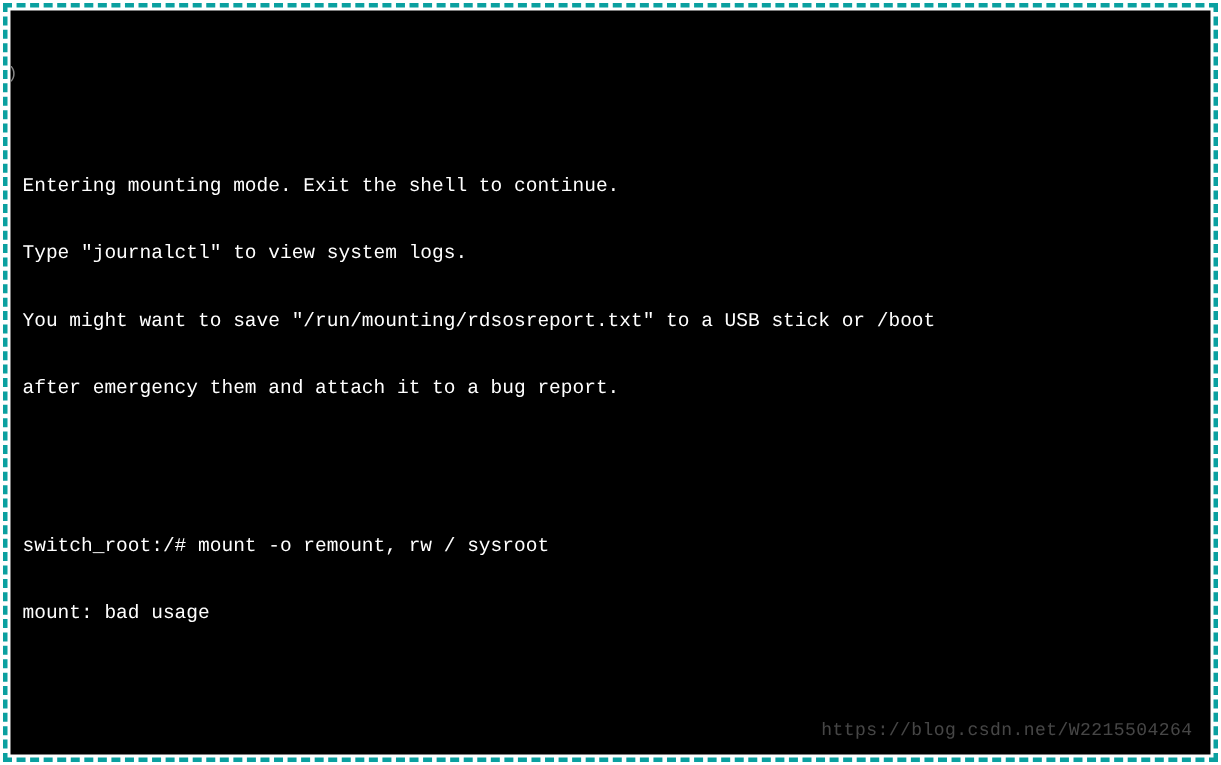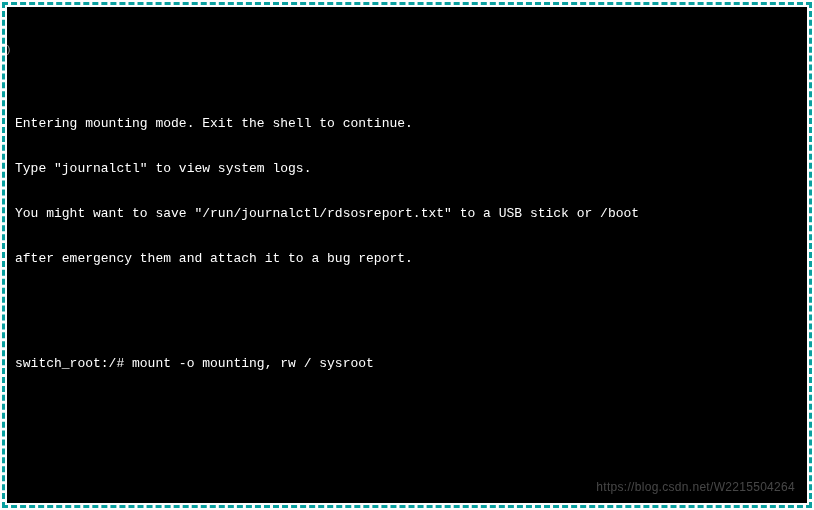--- a/index.html
+++ b/index.html
@@ -28,21 +28,21 @@
     white-space: pre;
     overflow: hidden;
     position: relative;
   }
   .line { display: block; white-space: pre; }
   .watermark {
     position: absolute;
     right: 12px;
     bottom: 8px;
     color: rgba(200,200,200,0.35);
-    font-family: Liberation Sans, sans-serif;
+    font-family: Liberation Mono, monospace;
     font-size: 12px;
     letter-spacing: 0.3px;
     pointer-events: none;
   }
   .side-glyph {
     position: absolute;
     left: -2px;
     top: 36px;
     color: #888;
     font-size: 11px;
@@ -51,25 +51,26 @@
 </head>
 <body>
 
 <div class="frame">
   <div class="terminal">
     <span class="side-glyph">)</span>
     <span class="line"></span>
     <span class="line"></span>
     <span class="line">Entering mounting mode. Exit the shell to continue.</span>
     <span class="line">Type "journalctl" to view system logs.</span>
-    <span class="line">You might want to save "/run/journalctl/rdsosreport.txt" to a USB stick or /boot</span>
+    <span class="line">You might want to save "/run/mounting/rdsosreport.txt" to a USB stick or /boot</span>
     <span class="line">after emergency them and attach it to a bug report.</span>
     <span class="line"></span>
     <span class="line"></span>
-    <span class="line">switch_root:/# mount -o mounting, rw / sysroot</span>
+    <span class="line">switch_root:/# mount -o remount, rw / sysroot</span>
+    <span class="line">mount: bad usage</span>
     
     
     
     
     
     
     
     
     
     

